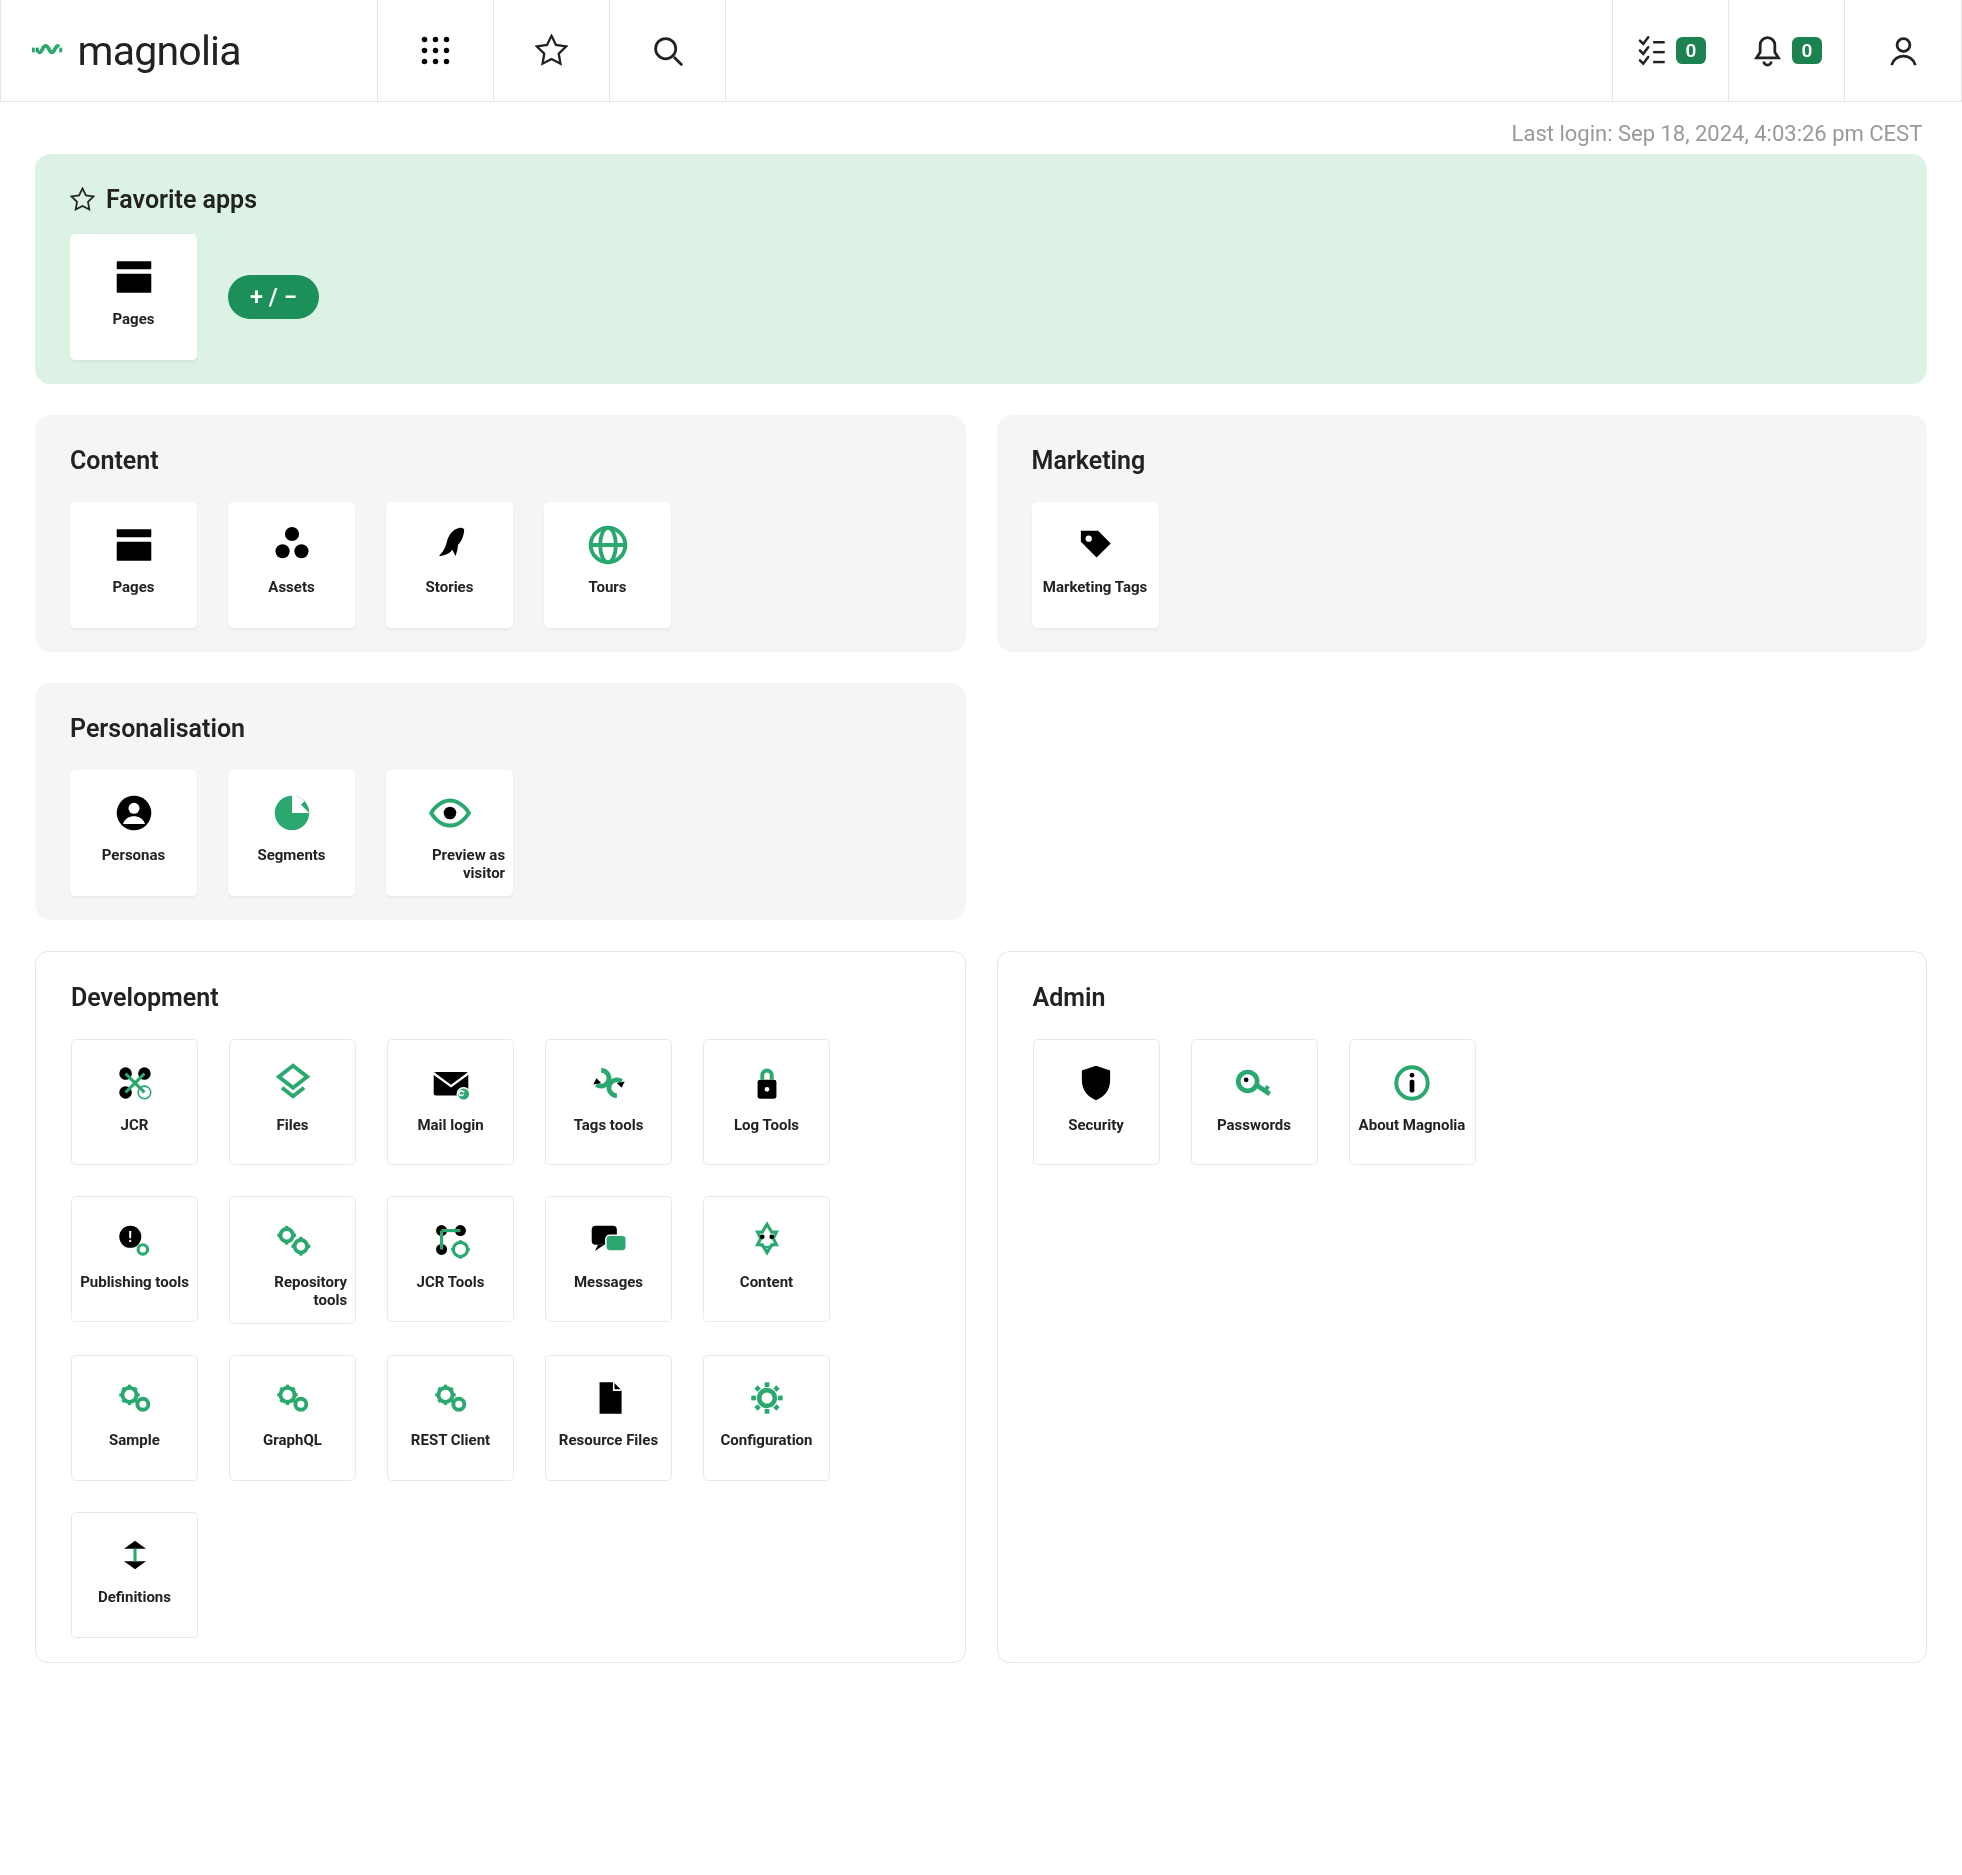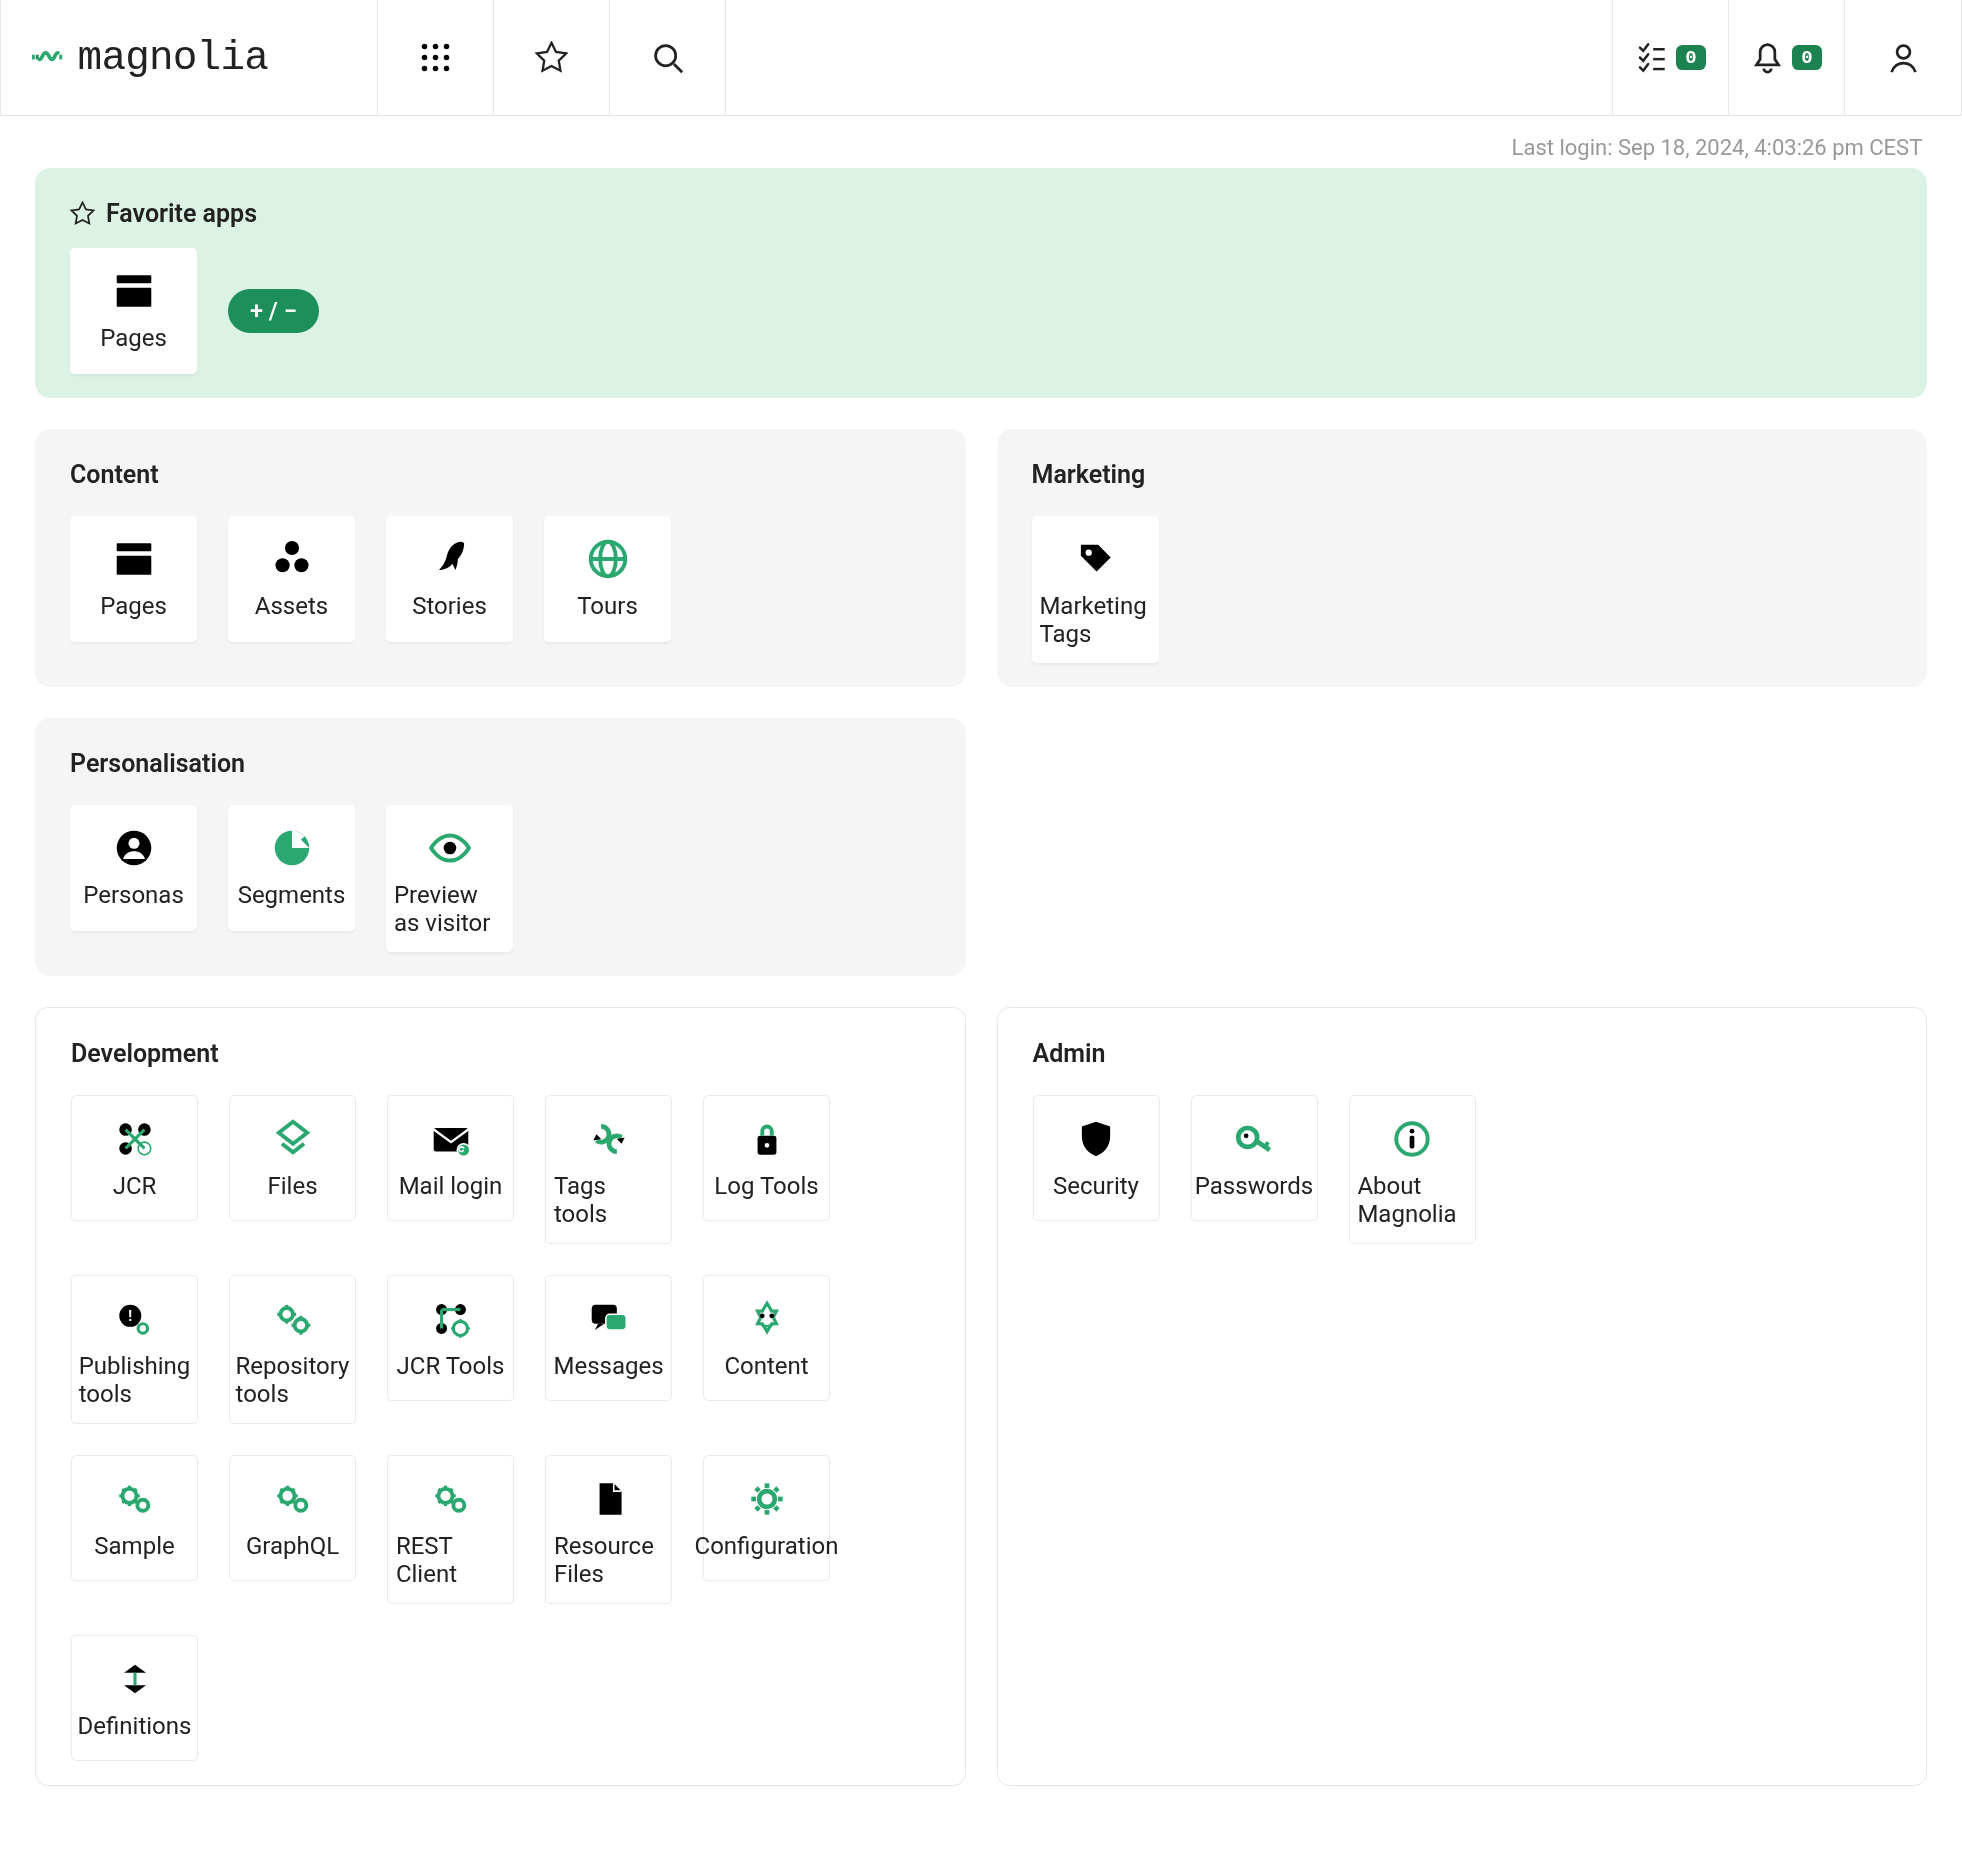--- a/index.html
+++ b/index.html
@@ -18,24 +18,23 @@
     margin: 0;
     font-family: -apple-system, BlinkMacSystemFont, "Segoe UI", Roboto, Helvetica, Arial, sans-serif;
     font-size: 22px;
     color: var(--text);
     background: #fff;
   }
   
   .header {
     display: flex;
     align-items: stretch;
-    height: 116px;
+    height: 102px;
     border: 0.8px solid var(--panel-border);
     border-top: none;
-    font-family: Liberation Mono, monospace;
   }
   .header-cell {
     display: flex;
     align-items: center;
     justify-content: center;
     border-right: 0.8px solid var(--panel-border);
     min-width: 116px;
     height: 100%;
   }
   .header-logo {
@@ -131,24 +130,24 @@
     box-shadow: none;
   }
   .tile .icon {
     width: 44px; height: 44px;
     display:flex; align-items:center; justify-content:center;
     margin: 4.7px 0 11px 0;
     color: var(--green);
   }
   .tile .icon svg { width: 44px; height: 44px; }
   .tile-label {
-    font-size: 24px;
-    text-align: left;
+    font-size: 15px;
+    text-align: right;
     line-height: 1.2;
-    font-weight: 400;
+    font-weight: 700;
   }
 
   .pill {
     background: var(--green-dark);
     color: #fff;
     border-radius: 785px;
     padding: 7.9px 22px;
     font-size: 23.6px;
     font-weight: 600;
     display: inline-flex;

